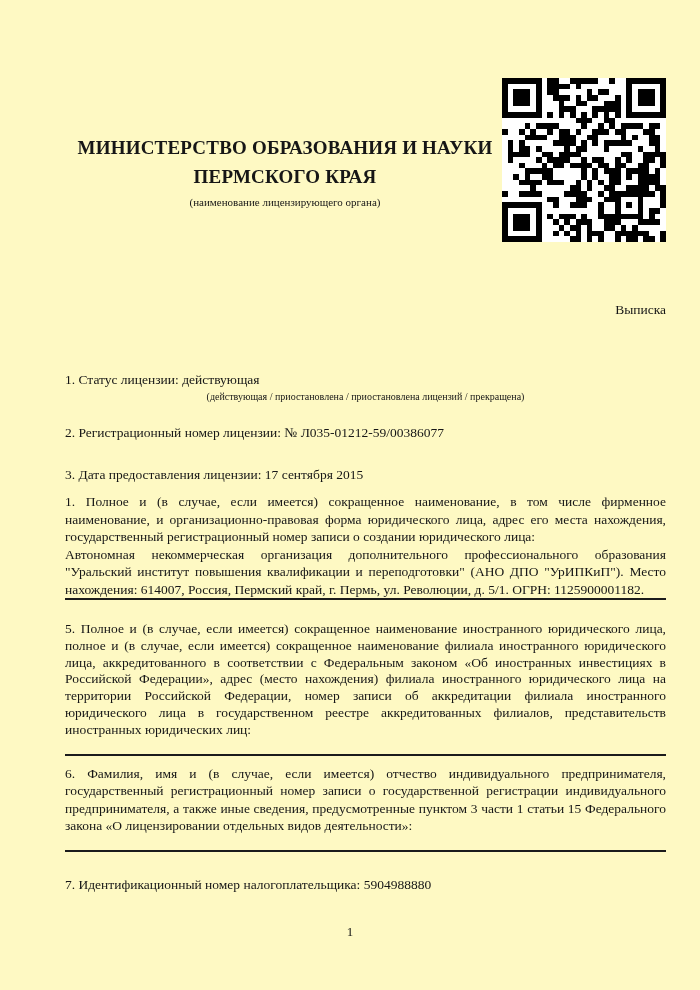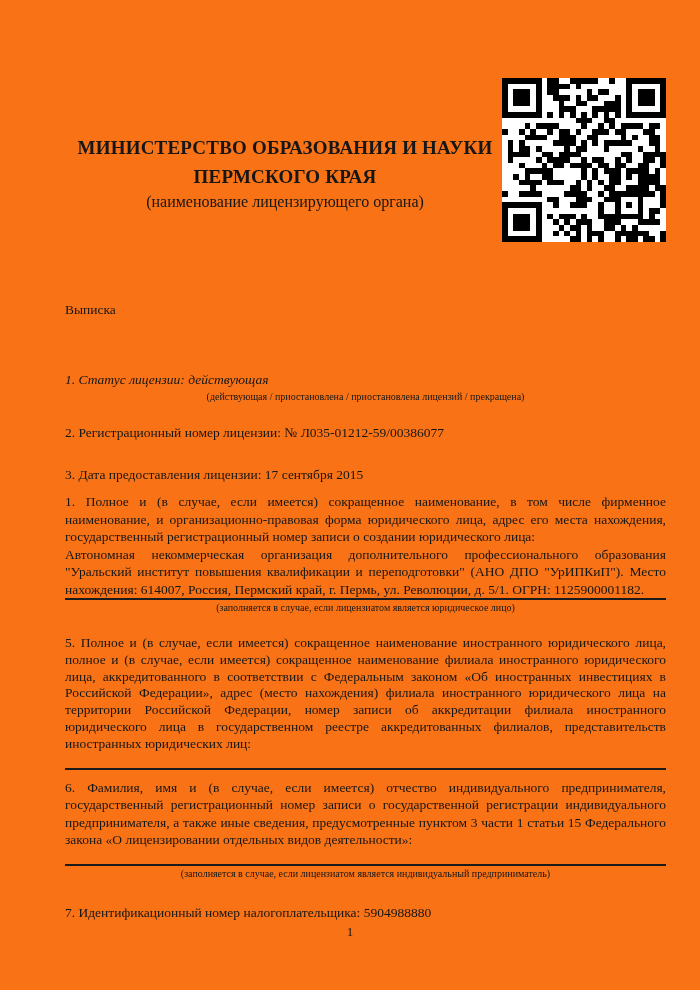--- a/index.html
+++ b/index.html
@@ -1,58 +1,58 @@
 <!DOCTYPE html>
 <html lang="ru"><head>
 <meta charset="utf-8">
 <style>
   html, body { margin: 0; padding: 0; background: #ffffff; }
   .page {
     position: relative;
     width: 700px;
     height: 990px;
-    background: #f97316;
+    background: #fef9c3;
     font-family: "Liberation Serif", serif;
     color: #161616;
     overflow: hidden;
   }
   
   .org {
     position: absolute;
     left: 65px;
     top: 133px;
     width: 440px;
     text-align: center;
     font-weight: bold;
     font-size: 19px;
     line-height: 29px;
     letter-spacing: 0.2px;
   }
   .org-caption {
     font-weight: normal;
-    font-size: 16px;
+    font-size: 11px;
     line-height: 14px;
     margin-top: 4px;
     letter-spacing: 0;
   }
   .qr {
     position: absolute;
     top: 78px;
     right: 34px;
     width: 164px;
     height: 164px;
     background: #ffffff;
   }
   
   .doc-title {
     position: absolute;
     left: 65px;
     top: 301px;
     width: 601px;
-    text-align: left;
+    text-align: right;
     font-size: 13.5px;
     line-height: 18px;
   }
   
   .content {
     position: absolute;
     left: 65px;
     top: 365px;
     width: 601px;
     font-size: 13.5px;
@@ -60,21 +60,21 @@
   .line-item { line-height: 18px; }
   .para { text-align: justify; line-height: 17.5px; }
   .para.tight { line-height: 16.8px; }
   .field-note {
     text-align: center;
     font-size: 10px;
     line-height: 13px;
     margin-top: 1px;
   }
   .rule { border-bottom: 2px solid #1b1b1b; height: 0; }
-  .mt6  { margin-top: 6px; font-style: italic; }
+  .mt6  { margin-top: 6px; }
   .mt9  { margin-top: 9px; }
   .mt15 { margin-top: 24px; }
   .mt21 { margin-top: 21px; }
   .mt24 { margin-top: 24px; }
   .blank-gap { height: 15px; }
   .page-number {
     position: absolute;
     left: 0;
     top: 924px;
     width: 700px;
@@ -522,30 +522,28 @@
     <div class="line-item mt6">1. Статус лицензии: действующая</div>
     <div class="field-note">(действующая / приостановлена / приостановлена лицензий / прекращена)</div>
 
     <div class="line-item mt21">2. Регистрационный номер лицензии: № Л035-01212-59/00386077</div>
 
     <div class="line-item mt15">3. Дата предоставления лицензии: 17 сентября 2015</div>
 
     <div class="para mt9">1. Полное и (в случае, если имеется) сокращенное наименование, в том числе фирменное наименование, и организационно-правовая форма юридического лица, адрес его места нахождения, государственный регистрационный номер записи о создании юридического лица:</div>
     <div class="para">Автономная некоммерческая организация дополнительного профессионального образования "Уральский институт повышения квалификации и переподготовки" (АНО ДПО "УрИПКиП"). Место нахождения: 614007, Россия, Пермский край, г. Пермь, ул. Революции, д. 5/1. ОГРН: 1125900001182.</div>
     <div class="rule"></div>
-    <div class="field-note">(заполняется в случае, если лицензиатом является юридическое лицо)</div>
 
     <div class="para tight mt21">5. Полное и (в случае, если имеется) сокращенное наименование иностранного юридического лица, полное и (в случае, если имеется) сокращенное наименование филиала иностранного юридического лица, аккредитованного в соответствии с Федеральным законом «Об иностранных инвестициях в Российской Федерации», адрес (место нахождения) филиала иностранного юридического лица на территории Российской Федерации, номер записи об аккредитации филиала иностранного юридического лица в государственном реестре аккредитованных филиалов, представительств иностранных юридических лиц:</div>
     <div class="blank-gap"></div>
     <div class="rule"></div>
 
     <div class="para mt9">6. Фамилия, имя и (в случае, если имеется) отчество индивидуального предпринимателя, государственный регистрационный номер записи о государственной регистрации индивидуального предпринимателя, а также иные сведения, предусмотренные пунктом 3 части 1 статьи 15 Федерального закона «О лицензировании отдельных видов деятельности»:</div>
     <div class="blank-gap"></div>
     <div class="rule"></div>
-    <div class="field-note">(заполняется в случае, если лицензиатом является индивидуальный предприниматель)</div>
 
     <div class="line-item mt24">7. Идентификационный номер налогоплательщика: 5904988880</div>
 
   </div>
 
   <div class="page-number">1</div>
 
 </div>
 
 </body></html>

